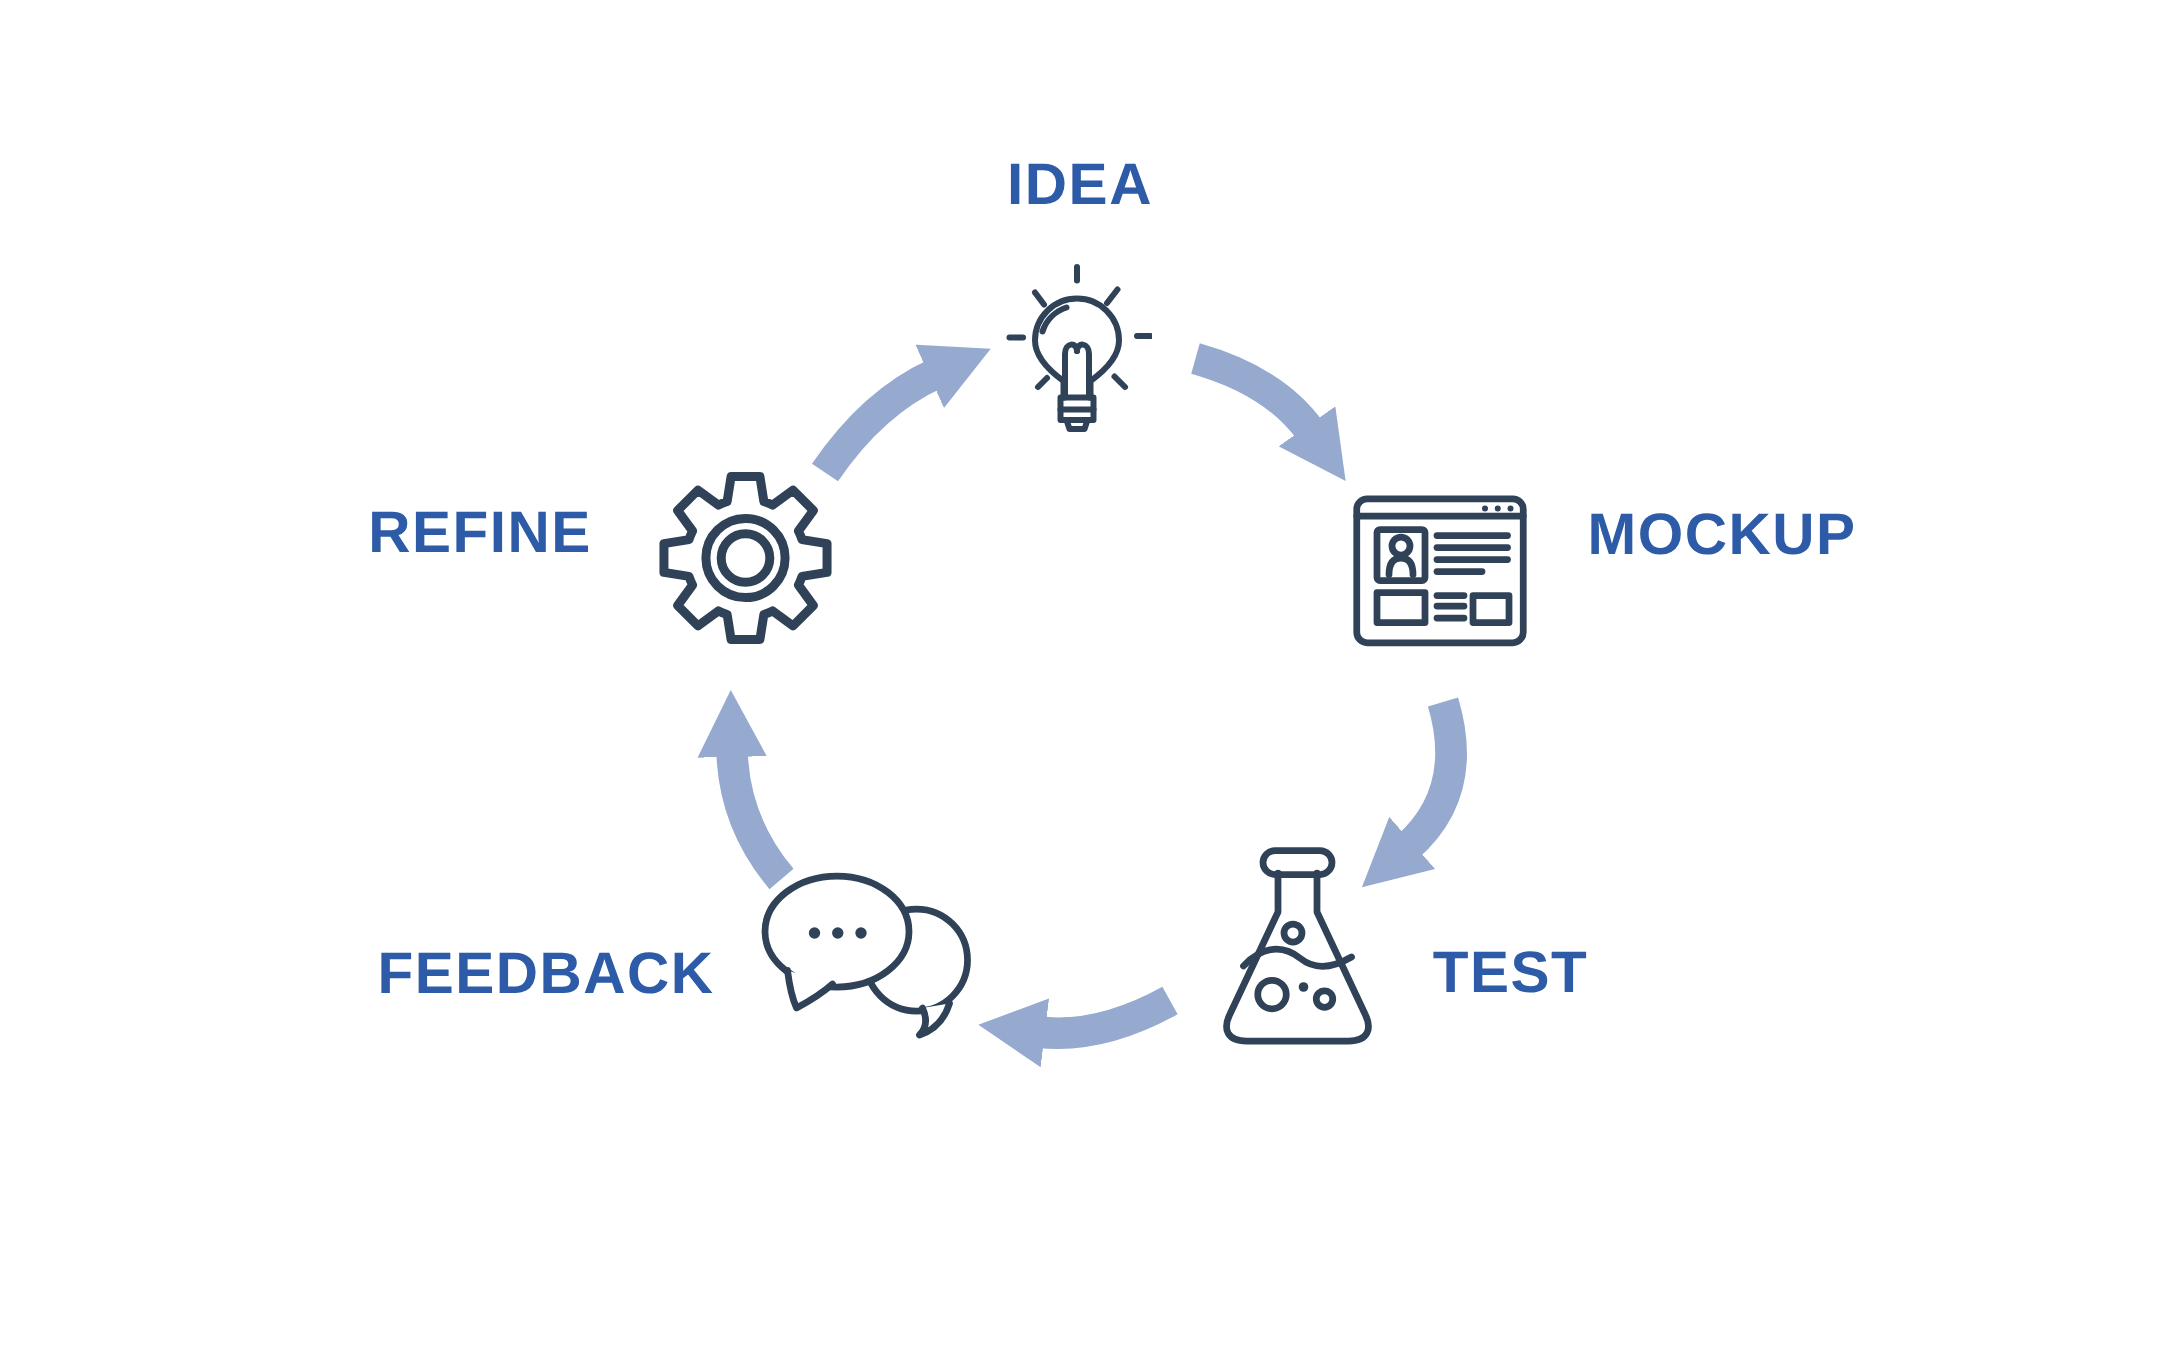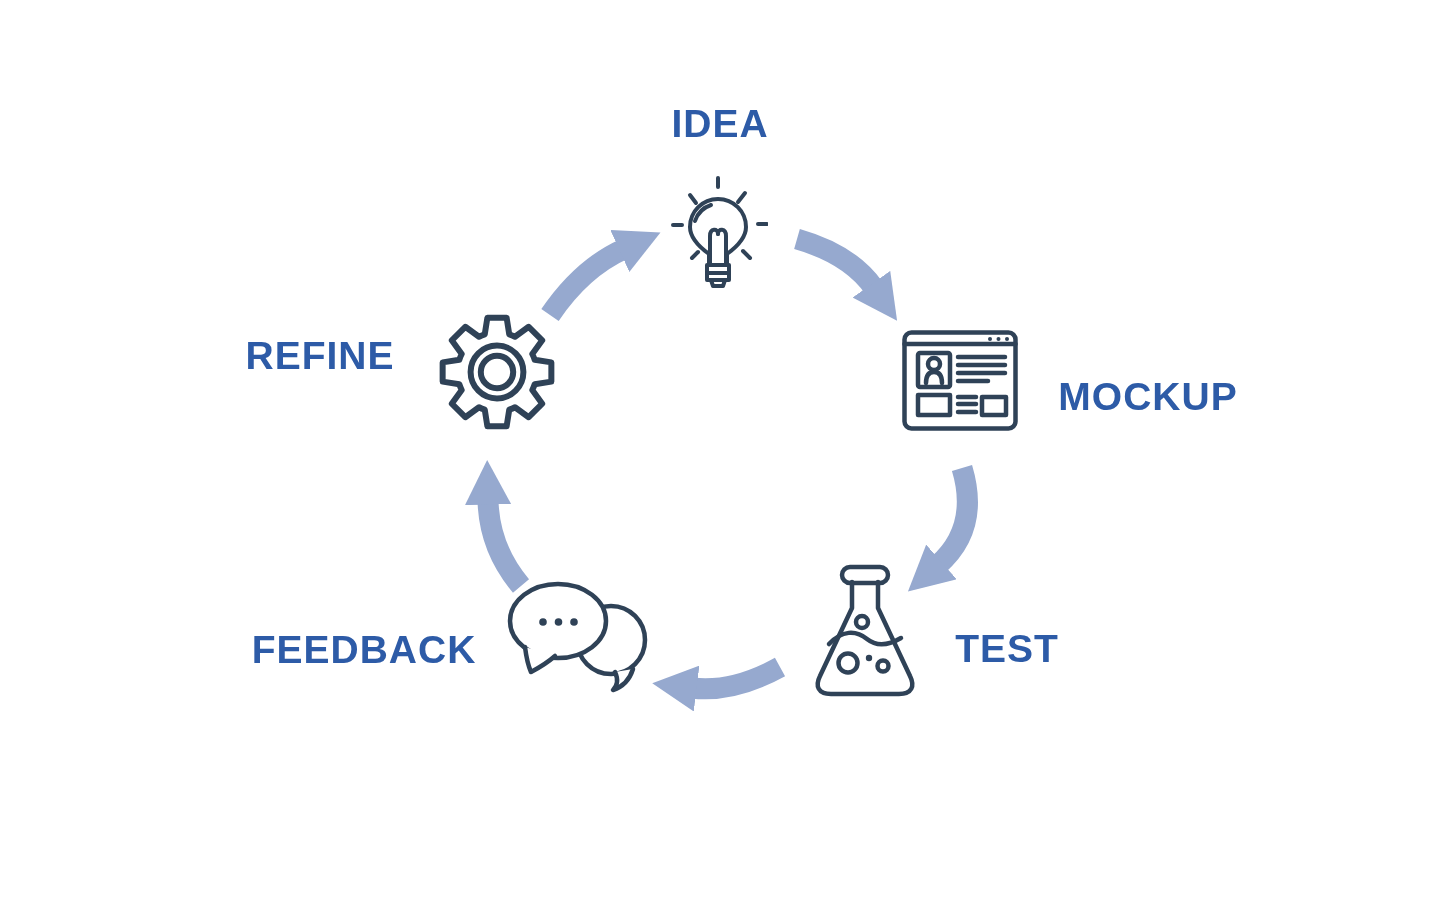--- a/index.html
+++ b/index.html
@@ -124,18 +124,18 @@
         A33 33 0 0 1 35 79.4 L23.6 87.7 L12.3 76.4 L20.6 65
         A33 33 0 0 1 18.6 60.2 L4.7 58 L4.7 42 L18.6 39.8
         A33 33 0 0 1 20.6 35 L12.3 23.6 L23.6 12.3 L35 20.6
         A33 33 0 0 1 39.8 18.6 Z"></path>
       <circle cx="50" cy="50" r="22"></circle>
       <circle cx="50" cy="50" r="13.5"></circle>
     </g>
   </svg>
 
   <div class="step-label" style="left:720px;top:124px;">IDEA</div>
-  <div class="step-label" style="left:1148px;top:357px;margin-top:40px;">MOCKUP</div>
+  <div class="step-label" style="left:1148px;top:357px;">MOCKUP</div>
   <div class="step-label" style="left:1007px;top:649px;text-align:center;">TEST</div>
   <div class="step-label" style="left:320px;top:356px;">REFINE</div>
   <div class="step-label" style="left:364px;top:650px;">FEEDBACK</div>
 
 </div>
 
 </body></html>

